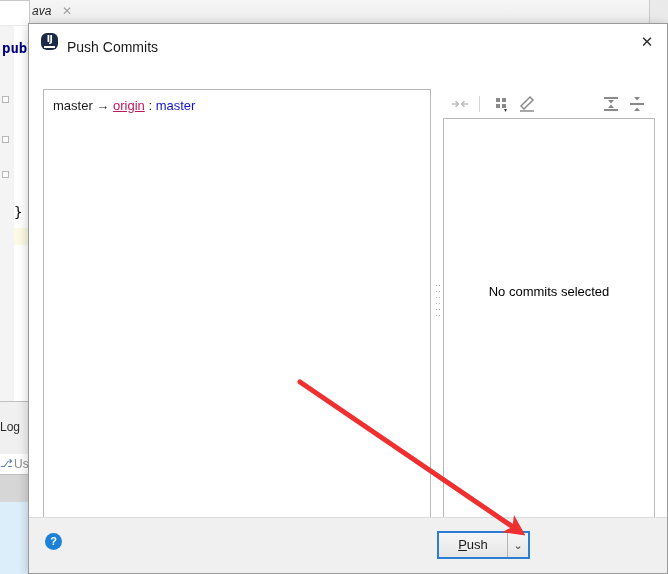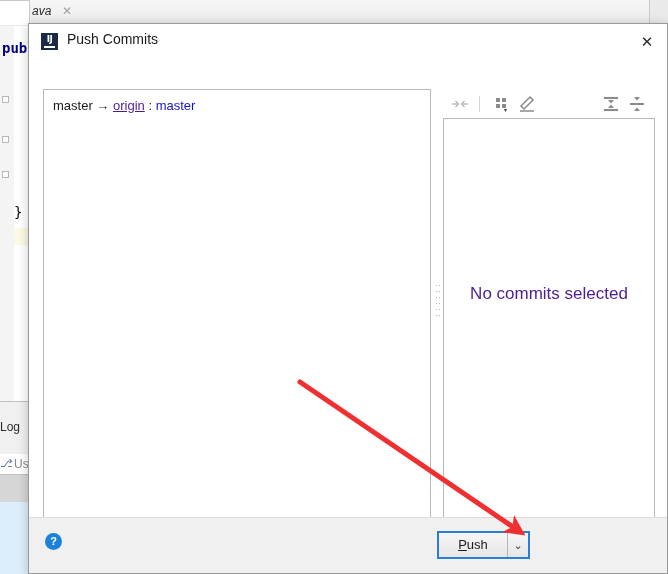--- a/index.html
+++ b/index.html
@@ -114,33 +114,34 @@
   .dlg-titlebar {
     position: absolute; left: 0; top: 0; width: 100%; height: 36px;
     background: #ffffff;
     box-sizing: border-box;
   }
   .dlg-icon {
     position: absolute; left: 12px; top: 9px;
     width: 17px; height: 17px;
     background: #1b2a47;
     box-sizing: border-box;
+    border-radius: 6px;
   }
   .dlg-icon .ij {
     position: absolute; left: 0; top: 0; width: 17px; height: 12px;
     color: #ffffff; font-size: 9px; font-weight: bold;
     font-family: "DejaVu Sans", sans-serif;
     text-align: center; line-height: 12px; letter-spacing: -0.5px;
   }
   .dlg-icon .underbar {
     position: absolute; left: 3px; bottom: 2px; width: 11px; height: 2px;
     background: #ffffff;
   }
   .dlg-title {
-    position: absolute; left: 38px; top: 7px;
+    position: absolute; left: 38px; top: 15px;
     font-size: 14px; color: #1a1a1a;
   }
   .dlg-close {
     position: absolute; right: 8px; top: 6px;
     width: 24px; height: 24px;
     text-align: center; line-height: 24px;
     font-size: 15px; color: #2b2b2b; cursor: pointer;
   }
 
   .dlg-body {
@@ -154,21 +155,21 @@
     width: 388px; height: 433px;
     background: #ffffff;
     border: 1px solid #b9b9b9;
     box-sizing: border-box;
   }
   .push-spec {
     position: absolute; left: 9px; top: 8px;
     font-size: 13px; color: #1a1a1a; white-space: nowrap;
   }
   .push-spec .lnk {
-    color: #4c1d95; text-decoration: underline; cursor: pointer;
+    color: #be185d; text-decoration: underline; cursor: pointer;
   }
   .push-spec .tgt { color: #1414cc; }
 
   
   .splitter {
     position: absolute; left: 404px; top: 29px;
     width: 10px; height: 433px;
     background: #ffffff; cursor: col-resize;
   }
   .splitter .dots {
@@ -195,21 +196,21 @@
   .right-panel {
     position: absolute; left: 414px; top: 58px;
     width: 212px; height: 404px;
     background: #ffffff;
     border: 1px solid #b9b9b9;
     box-sizing: border-box;
   }
   .no-commits {
     position: absolute; left: 0; right: 0; top: 165px;
     text-align: center;
-    font-size: 17px; color: #4c1d95;
+    font-size: 13px; color: #000000;
   }
 
   
   .tags-row {
     position: absolute; left: 14px; top: 473px;
     height: 22px;
   }
   .chk {
     position: absolute; left: 0; top: 3px;
     width: 13px; height: 13px;

